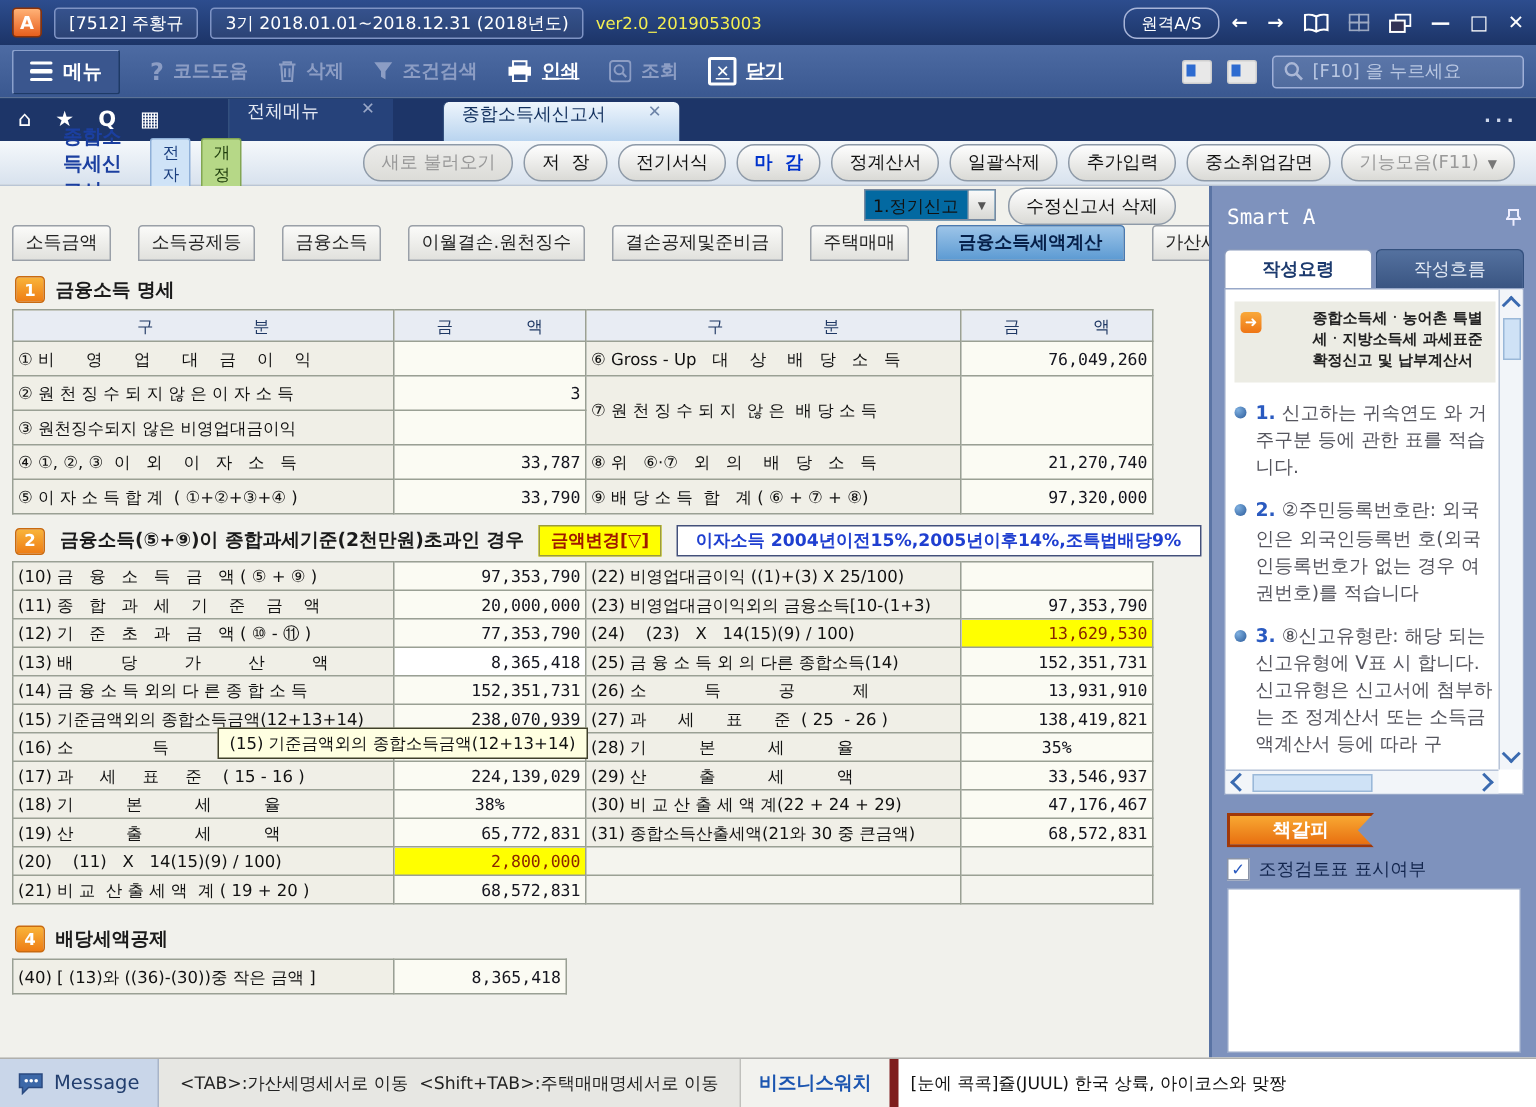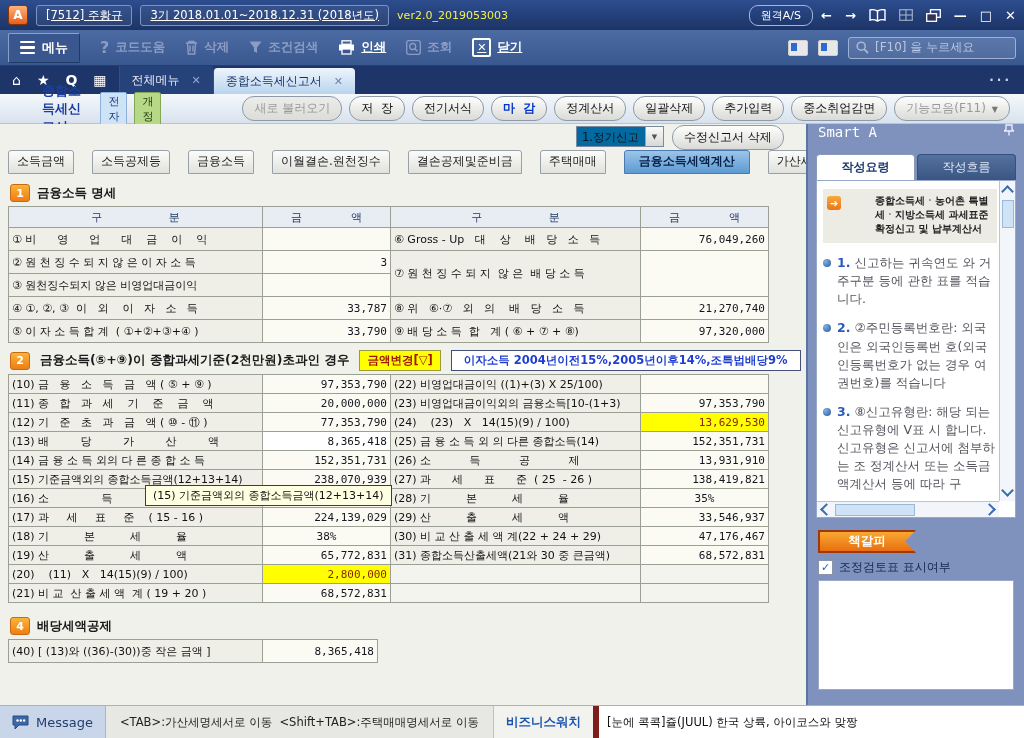--- a/index.html
+++ b/index.html
@@ -5,21 +5,21 @@
   html,body{margin:0;padding:0;background:#888;}
   .app{position:relative;width:1024px;height:738px;overflow:hidden;
        font-family:"DejaVu Sans",sans-serif;background:#f1f1ec;font-size:12px;}
 
   
   .titlebar{position:absolute;left:0;top:0;width:1024px;height:30px;
     background:linear-gradient(#2d4d8e,#1c3467);display:flex;align-items:center;gap:8px;padding:0 8px;box-sizing:border-box;}
   .app-ico{width:18px;height:18px;background:linear-gradient(#ffb277,#e85f1d);border:1px solid #8a3208;border-radius:3px;
     color:#fff;font-weight:bold;font-size:12px;display:flex;align-items:center;justify-content:center;flex:none;}
   .tb-btn{border:1px solid #7e93c4;border-radius:3px;color:#fff;font-size:11.5px;padding:2px 9px;
-    text-decoration:underline;background:rgba(255,255,255,.06);white-space:nowrap;text-align:center;}
+    background:rgba(255,255,255,.06);white-space:nowrap;text-align:center;}
   .ver{color:#f3ee52;font-size:11px;}
   .tb-spacer{flex:1;}
   .remote-btn{border:1px solid #a7b4d8;border-radius:9px;padding:2px 11px;color:#fff;font-size:11px;}
   .win-ctl{display:flex;align-items:center;gap:13px;color:#fff;}
   .win-ctl .g{font-size:13px;font-weight:bold;line-height:1;}
   .dim{opacity:.55;}
 
   
   .toolbar{position:absolute;left:0;top:30px;width:1024px;height:36px;background:linear-gradient(#4d6ba3,#3a5890);
     border-bottom:1px solid #24406e;display:flex;align-items:center;gap:20px;padding:0 8px;box-sizing:border-box;}
@@ -36,22 +36,22 @@
   .tool-right{margin-left:auto;display:flex;align-items:center;gap:10px;}
   .pane-ico{width:18px;height:14px;background:#e8e8e8;border:1px solid #cfcfcf;border-radius:2px;position:relative;}
   .pane-ico i{position:absolute;left:2px;top:2px;width:6px;height:8px;background:#2d6bd0;}
   .searchbox{display:flex;align-items:center;gap:6px;width:168px;height:22px;border:1px solid #9fb0d8;border-radius:3px;
     background:rgba(255,255,255,.10);color:#b9c7e2;font-size:12px;padding:0 7px;box-sizing:border-box;}
 
   
   .tabbar{position:absolute;left:0;top:66px;width:1024px;height:28px;background:#1d3568;display:flex;align-items:flex-end;color:#fff;}
   .tb-icons{display:flex;align-items:center;gap:0;height:28px;padding:0 4px;}
   .tb-icons span{margin:0 8px;font-size:14px;line-height:1;}
-  .dtab{height:28px;display:flex;align-items:center;gap:12px;padding:0 12px;font-size:12px;color:#e6eaf4;background:#26427a;
-    border-left:1px solid #33507e;box-sizing:border-box;}
+  .dtab{height:28px;display:flex;align-items:flex-start;gap:28px;padding:0 12px;font-size:12px;color:#e6eaf4;background:#26427a;
+    border-left:1px solid #33507e;box-sizing:border-box;margin-left:33px;}
   .dtab .x{color:#9aa8c8;font-size:11px;}
   .dtab.active{background:linear-gradient(#eef5fc,#b9d4ef);color:#12305e;border-radius:4px 4px 0 0;height:26px;}
   .dtab.active .x{color:#6d84a8;}
   .tab-dots{margin-left:auto;color:#cdd6ea;letter-spacing:3px;padding:0 12px 10px 0;font-weight:bold;}
 
   
   .formheader{position:absolute;left:0;top:94px;width:1024px;height:30px;background:linear-gradient(#f5f8fb,#d8e2ee);
     border-bottom:1px solid #b9c5d5;display:flex;align-items:center;gap:7px;padding:0 6px;box-sizing:border-box;}
   .form-title{color:#1b3fa0;font-weight:bold;font-size:13px;margin:0 6px 0 36px;}
   .badge{font-size:11px;padding:1px 7px;border-radius:2px;}
@@ -100,21 +100,21 @@
 
   .sec2-head{display:flex;align-items:center;gap:10px;margin:7px 0 3px 2px;}
   .amount-change{background:#ffff00;border:1px solid #9a9a40;color:#a01800;font-weight:bold;font-size:11.5px;padding:2px 7px;}
   .rate-note{border:1px solid #43507a;background:#fff;color:#1f3fd0;font-size:11.5px;font-weight:bold;padding:2px 12px;}
 
   .tooltip{position:absolute;left:145px;top:361px;background:#ffffe1;border:1px solid #40402a;font-size:11px;
     padding:2px 7px;white-space:pre;z-index:6;color:#111;}
 
   
   .sidebar{position:absolute;left:806px;top:124px;width:218px;height:581px;background:#7e92bd;border-left:2px solid #5a74a4;box-sizing:border-box;}
-  .sb-header{height:30px;display:flex;align-items:flex-start;padding:0 10px;color:#fff;
+  .sb-header{height:42px;display:flex;align-items:center;padding:0 10px;color:#fff;
     font-family:"DejaVu Sans Mono",monospace;font-size:14px;}
   .pin{margin-left:auto;color:#e8ecf6;font-size:11px;}
   .sb-tabs{display:flex;padding:0 8px;gap:2px;}
   .sb-tab{flex:1;text-align:center;font-size:12px;padding:4px 0;border-radius:4px 4px 0 0;}
   .sb-tab.active{background:#fff;color:#1c3a6e;font-weight:bold;border:1px solid #8899bb;border-bottom:none;}
   .sb-tab.inactive{background:linear-gradient(#54719f,#3a5582);color:#e2e9f4;border:1px solid #33507e;border-bottom:none;}
   .sb-panel{margin:0 8px;background:#fff;border:1px solid #98a8c8;height:338px;position:relative;box-sizing:border-box;}
   .sb-content{position:absolute;left:0;top:0;right:16px;bottom:16px;overflow:hidden;padding:8px 2px 0 6px;}
   .sb-heading{background:#ecece4;padding:5px 4px 7px;display:flex;gap:6px;}
   .arrow-ico{width:14px;height:14px;background:linear-gradient(#f9a93a,#ee7515);border-radius:3px;color:#fff;font-size:10px;

